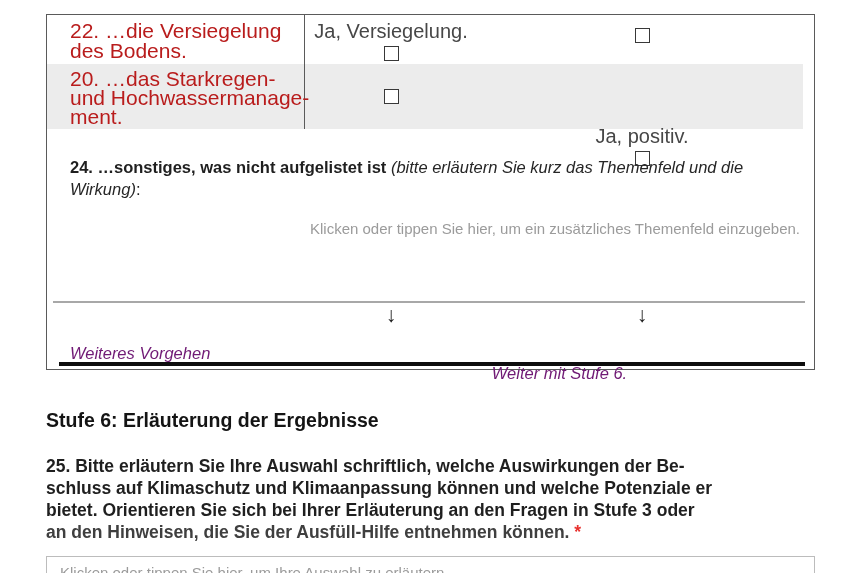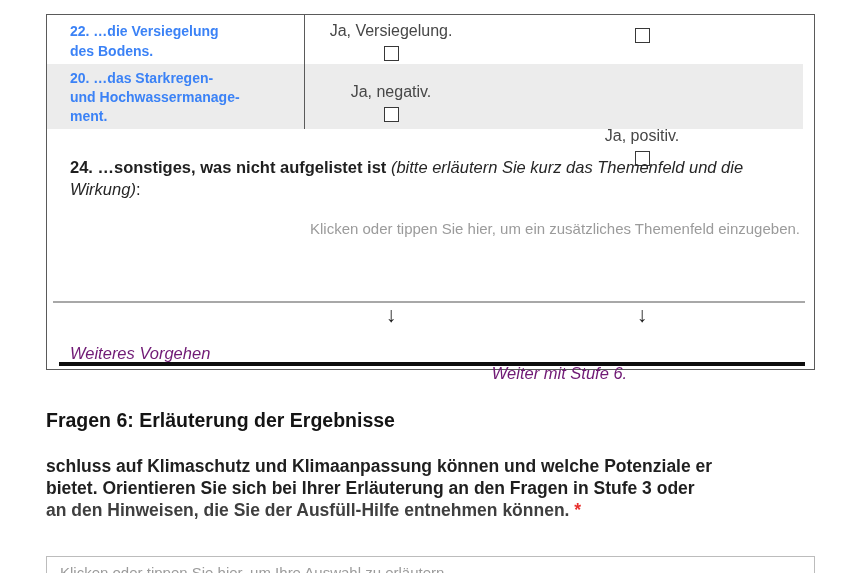--- a/index.html
+++ b/index.html
@@ -8,24 +8,24 @@
     background:#ffffff; font-family:"Liberation Sans", sans-serif;
     -webkit-font-smoothing:antialiased;
   }
   
   #impact-table{
     position:absolute; left:46px; top:14px; width:767px; height:354px;
     border:1px solid #5a5a5a; background:#ffffff;
   }
   .row23-bg{position:absolute; left:0; top:49px; width:756px; height:65px; background:#ececec;}
   .col-divider{position:absolute; left:257px; top:0; width:1px; height:114px; background:#5a5a5a;}
-  .q-cell{position:absolute; left:23px; font-weight:bold; color:#3b82f6; font-size:14px;}
+  .q-cell{position:absolute; left:23px; font-weight:normal; color:#b91c1c; font-size:21px;}
   .q-cell.q22{top:6px; line-height:20px;}
   .q-cell.q23{top:54px; line-height:19px;}
-  .opt{position:absolute; width:220px; text-align:center; color:#474747; font-size:16px;}
+  .opt{position:absolute; width:220px; text-align:center; color:#474747; font-size:20px;}
   .opt .lbl{line-height:18px;}
   .checkbox{
     display:inline-block; width:13px; height:13px; margin-top:6px;
     border:1.5px solid #383838; background:#ffffff; box-sizing:content-box;
   }
   .item24-text{
     position:absolute; left:23px; top:141px; width:730px;
     font-size:16.5px; line-height:22px; color:#1f1f1f;
   }
   .item24-text .b{font-weight:bold;margin-top:48px;}
@@ -78,21 +78,20 @@
     <div class="opt" style="left:485px; top:7px;">
       <span class="checkbox"></span>
     </div>
 
     <div class="q-cell q23">
       <div>20. …das Starkregen-</div>
       <div>und Hochwassermanage-</div>
       <div>ment.</div>
     </div>
     <div class="opt" style="left:234px; top:68px;">
-      <div class="lbl">Ja, negativ.</div>
       <span class="checkbox"></span>
     </div>
     <div class="opt" style="left:485px; top:68px;margin-top:44px;">
       <div class="lbl">Ja, positiv.</div>
       <span class="checkbox"></span>
     </div>
 
     <div class="item24-text"><span class="b">24. …sonstiges, was nicht aufgelistet ist </span><span class="i">(bitte erläutern Sie kurz das Themenfeld und die Wirkung</span><span class="i">)</span><span>:</span></div>
 
     <div class="placeholder ph24">
@@ -100,23 +99,24 @@
     </div>
 
     <div class="sep-line"></div>
     <div class="arrow a1">↓</div>
     <div class="arrow a2">↓</div>
     <div class="foot-label foot-left">Weiteres Vorgehen</div>
     <div class="foot-label foot-right">Weiter mit Stufe 6.</div>
     <div class="thick-line"></div>
   </div>
 
-  <div id="stufe6-heading">Fragen 6: Erläuterung der Ergebnisse</div>
+  <div id="stufe6-heading">Stufe 6: Erläuterung der Ergebnisse</div>
 
   <div id="question-25">
+    <div>25. Bitte erläutern Sie Ihre Auswahl schriftlich, welche Auswirkungen der Be-</div>
     <div>schluss auf Klimaschutz und Klimaanpassung können und welche Potenziale er</div>
     <div>bietet. Orientieren Sie sich bei Ihrer Erläuterung an den Fragen in Stufe 3 oder</div>
     <div class="last-line"><span>an den Hinweisen, die Sie der Ausfüll-Hilfe entnehmen können.</span>
       <span class="required">*</span>
     </div>
   </div>
 
   <div id="answer-box">
     <div class="placeholder ph">Klicken oder tippen Sie hier, um Ihre Auswahl zu erläutern.</div>
   </div>

